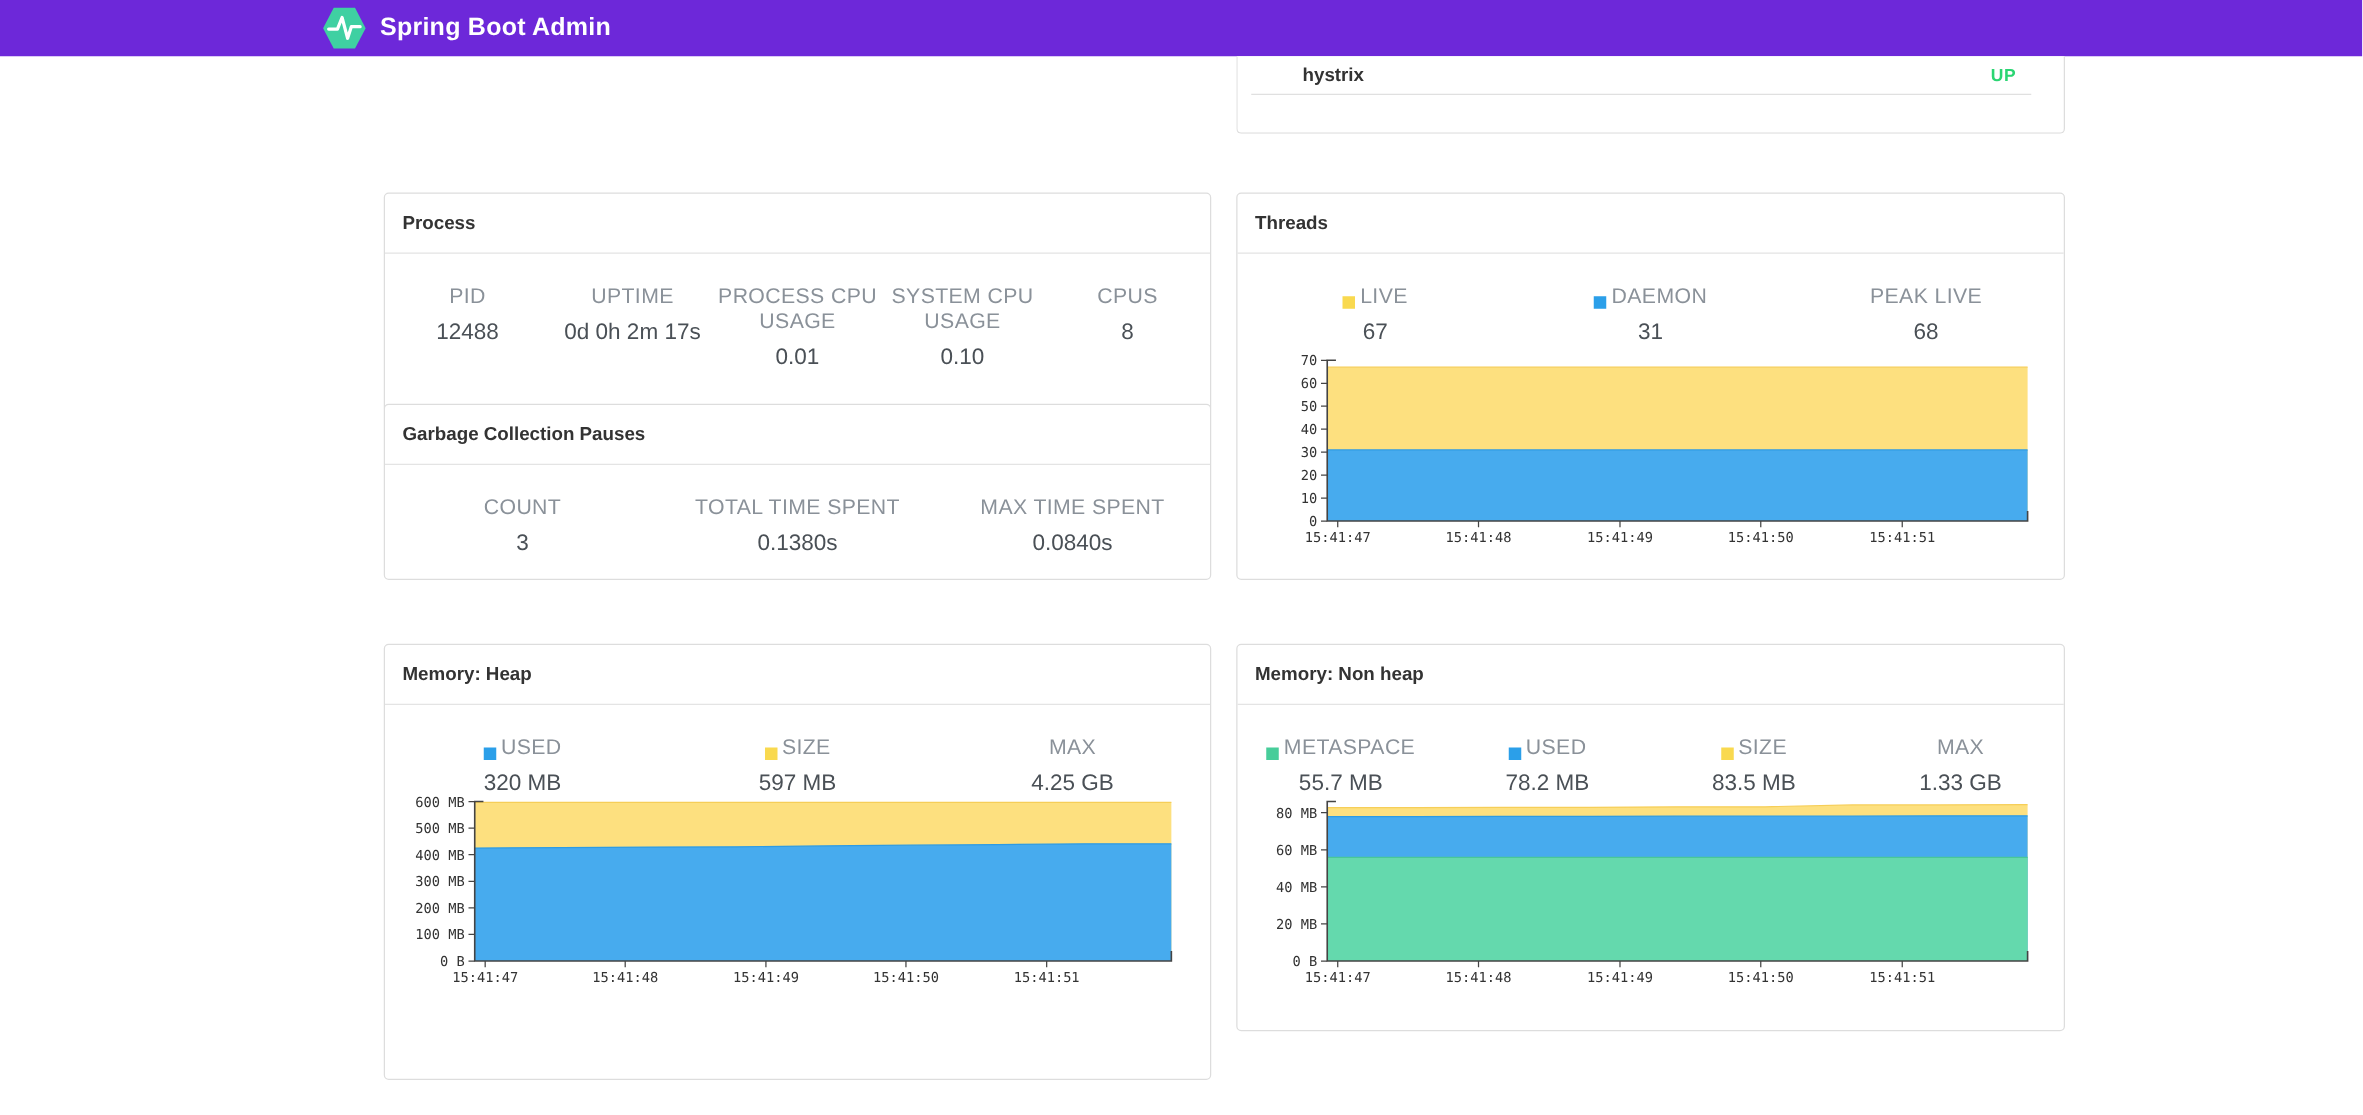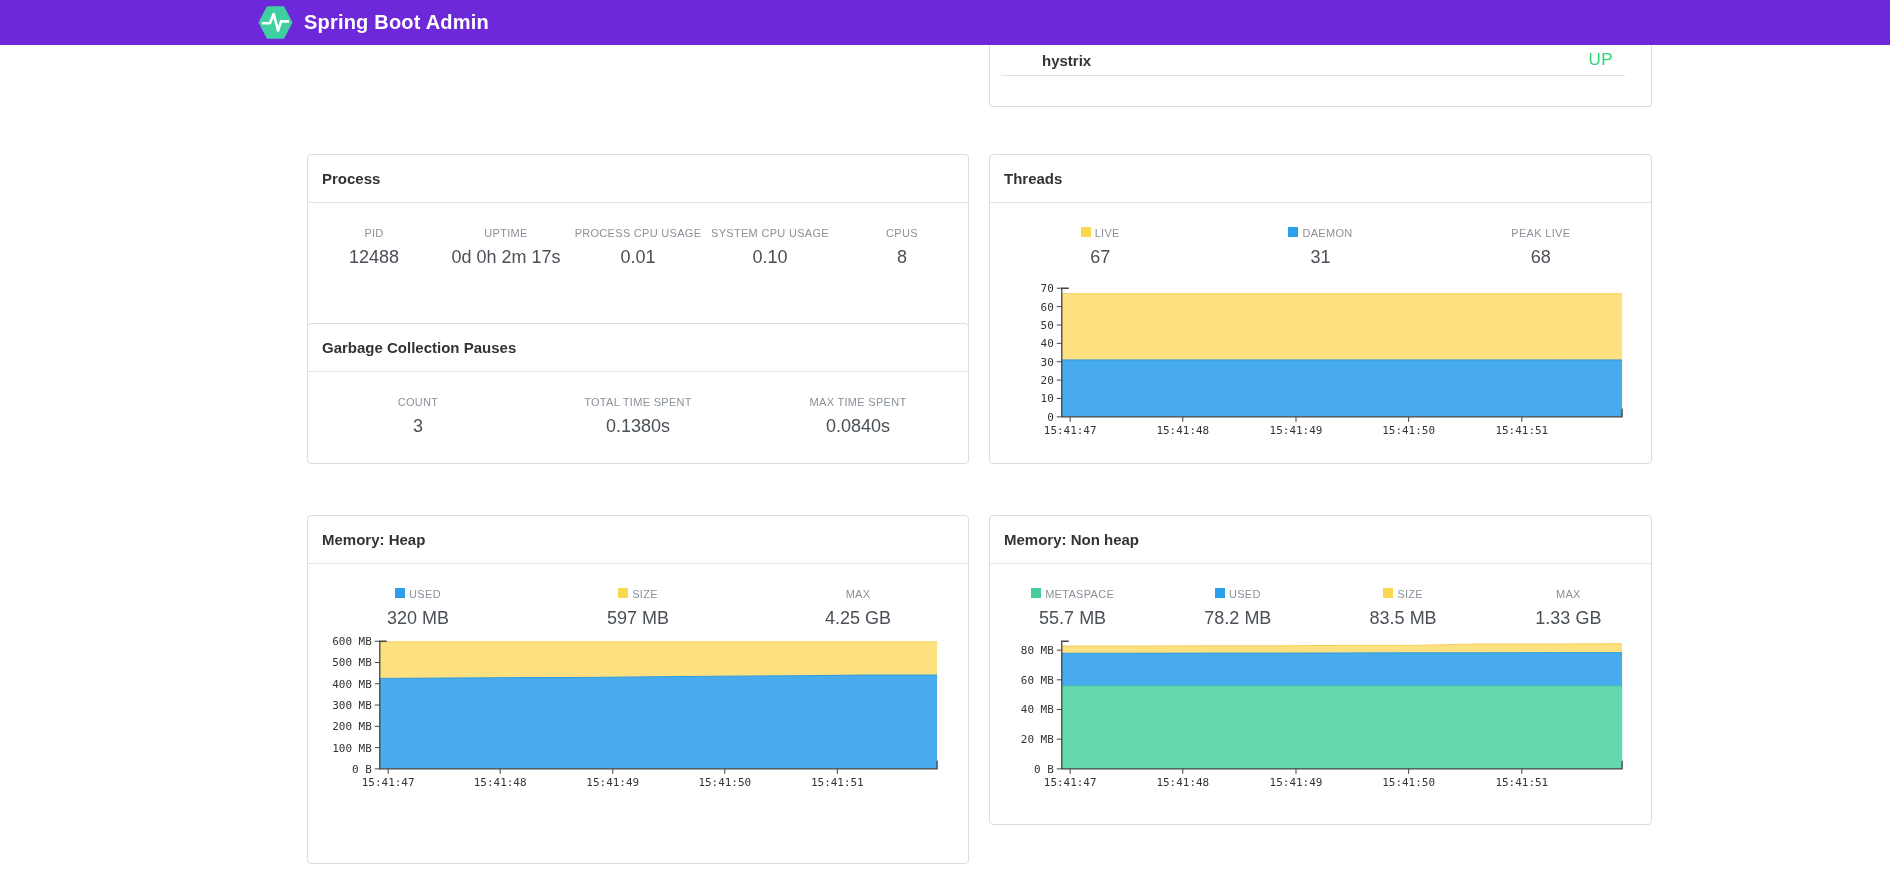--- a/index.html
+++ b/index.html
@@ -17,29 +17,29 @@
 
   
   .content{position:relative;width:1346px;margin:0 auto;height:847px;}
   .card{position:absolute;background:#fff;border:1px solid #ddd;border-radius:4px;box-sizing:border-box;}
 
   .card-header{height:47px;display:flex;align-items:center;padding:0 14px;border-bottom:1px solid #e4e4e4;}
   .card-title{font-size:15px;font-weight:700;color:#333;}
 
   .stats{display:flex;margin-top:24px;}
   .stat{flex:1;text-align:center;}
-  .stat-label{font-size:11px;color:#8a9199;letter-spacing:.3px;display:flex;align-items:flex-start;justify-content:center;gap:4px;}
+  .stat-label{font-size:17px;color:#8a9199;letter-spacing:.3px;display:flex;align-items:flex-end;justify-content:center;gap:4px;}
   .swatch{width:10px;height:10px;display:inline-block;flex:none;}
   .stat-value{font-size:18px;color:#4a5056;margin-top:8px;}
 
   
   .top-card{left:682px;top:0;width:663px;height:62px;border-top:none;border-radius:0 0 4px 4px;}
   .top-row{height:30px;display:flex;align-items:center;justify-content:space-between;padding:0 38px 0 52px;}
   .top-name{font-size:15px;font-weight:700;color:#333;}
-  .top-status{font-size:17px;font-weight:400;letter-spacing:.5px;}
+  .top-status{font-size:14px;font-weight:700;letter-spacing:.5px;}
   .top-divider{border-top:1px solid #e0e0e0;margin:0 26px 0 11px;height:0;}
 
   .process-card{left:0;top:109px;width:662px;height:176px;}
   .gc-card{left:0;top:278px;width:662px;height:141px;}
   .threads-card{left:682px;top:109px;width:663px;height:310px;}
   .heap-card{left:0;top:470px;width:662px;height:349px;}
   .nonheap-card{left:682px;top:470px;width:663px;height:310px;}
 
   .chart{position:absolute;left:0;width:100%;height:185px;}
   .threads-card .chart{top:118px;}

